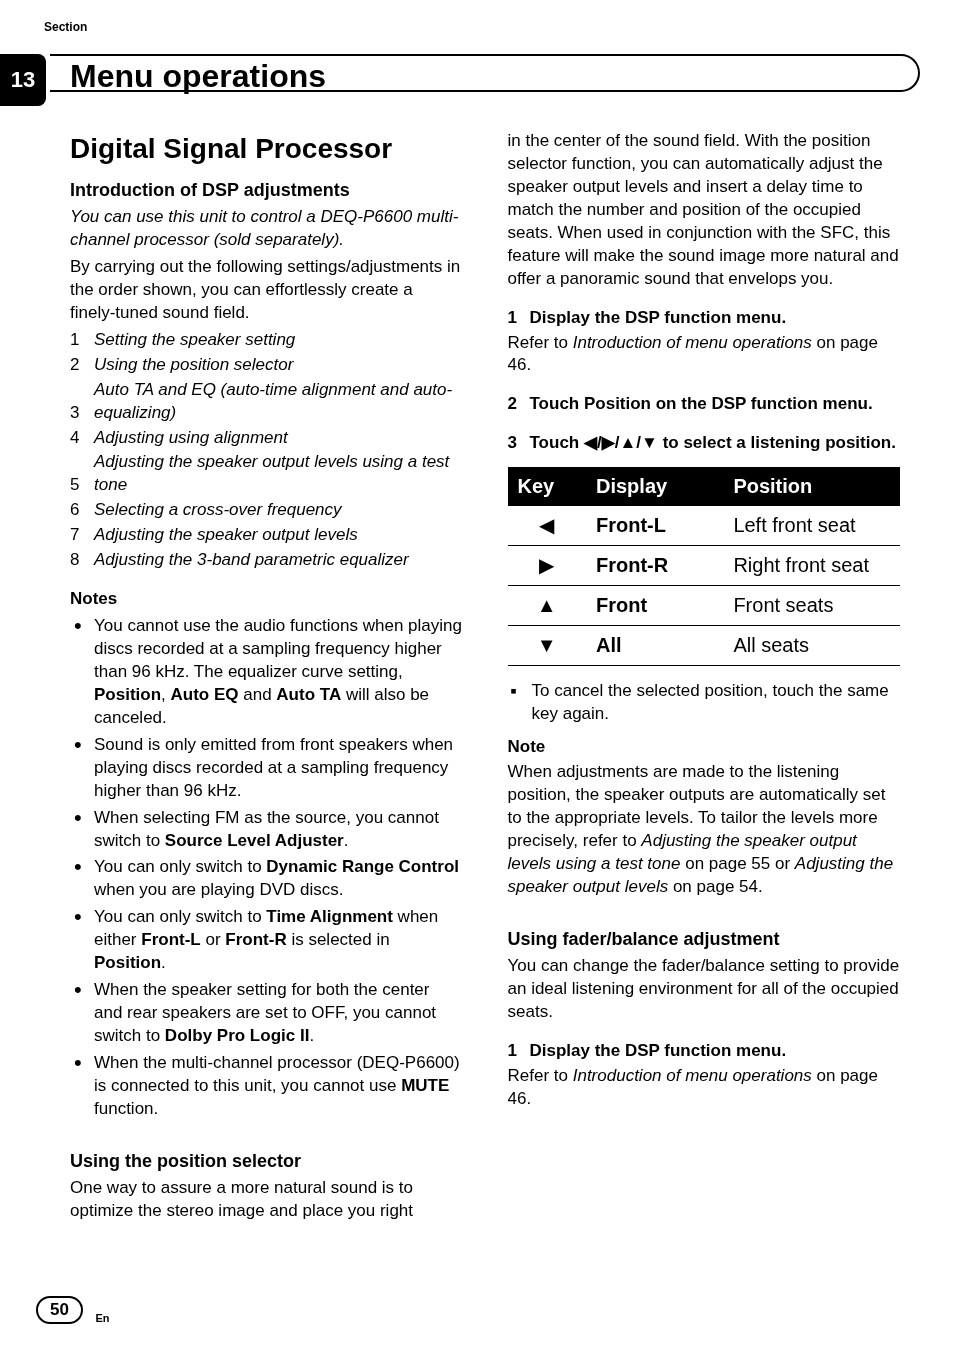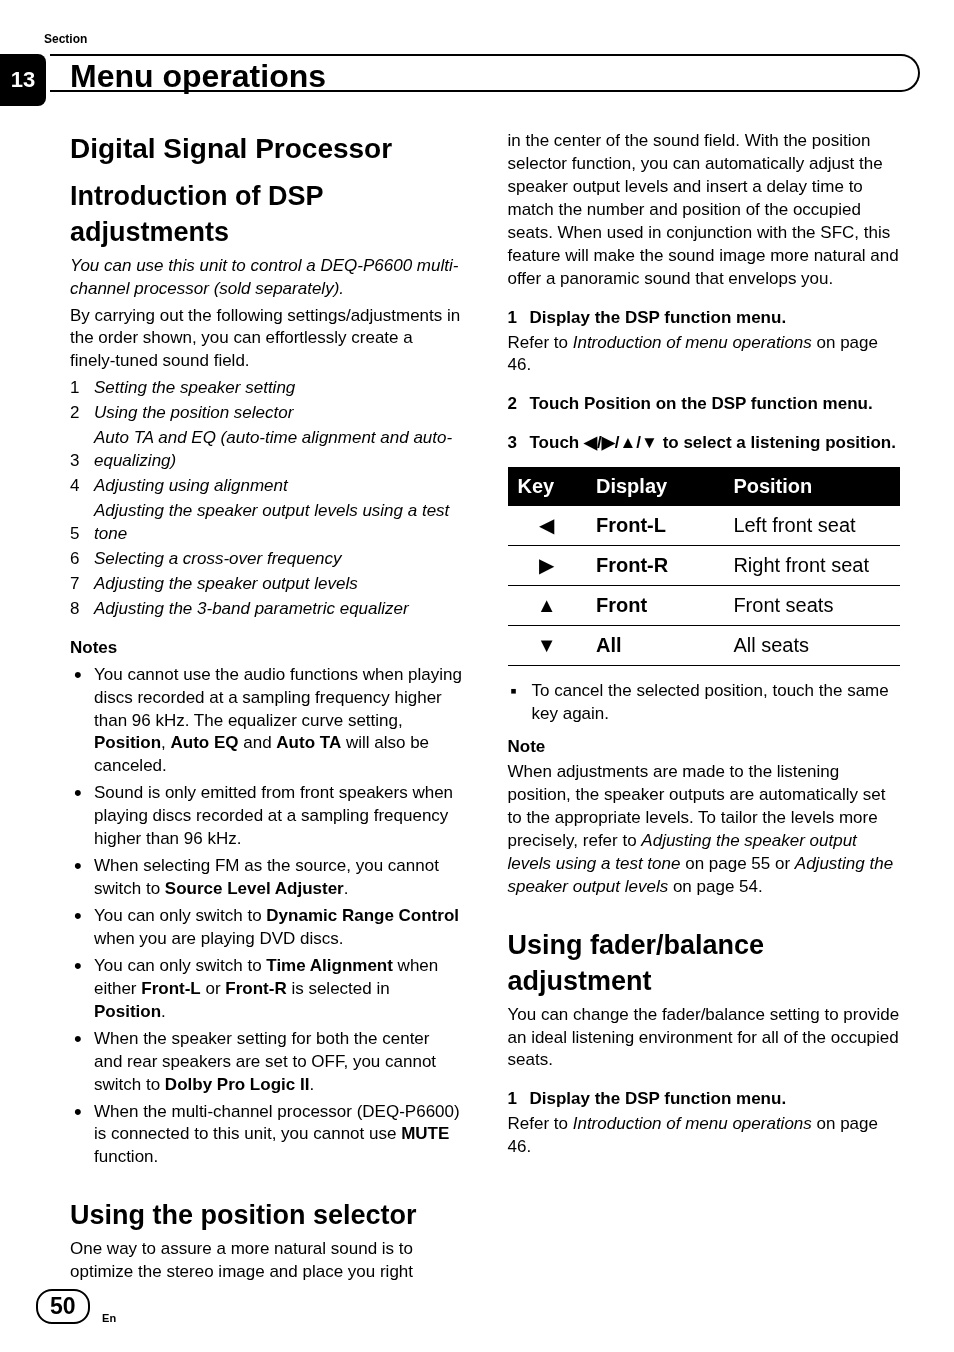--- a/index.html
+++ b/index.html
@@ -1,26 +1,26 @@
 <!DOCTYPE html>
 <html><head>
 <meta charset="utf-8">
 <style>
   * { box-sizing: border-box; margin: 0; padding: 0; }
   html, body { width: 954px; height: 1352px; background: #fff; font-family: Arial, Helvetica, sans-serif; color: #000; }
   .page { width: 954px; height: 1352px; position: relative; padding: 0; }
-  .section-header { position: absolute; top: 32px; left: 44px; font-size: 12px; font-weight: bold; }
+  .section-header { position: absolute; top: 20px; left: 44px; font-size: 12px; font-weight: bold; }
   .chapter-bar { position: absolute; top: 54px; left: 0; width: 920px; height: 40px; }
   .chapter-num { position: absolute; left: 0; top: 0; width: 46px; height: 52px; background: #000; color: #fff; font-size: 22px; font-weight: bold; display: flex; align-items: center; justify-content: center; border-top-right-radius: 8px; border-bottom-right-radius: 8px; }
   .chapter-title { position: absolute; left: 70px; top: 4px; font-size: 32px; font-weight: 900; }
   .chapter-rule-outer { position: absolute; left: 50px; top: 0; right: 0; height: 38px; border: 2px solid #000; border-left: none; border-top-right-radius: 24px; border-bottom-right-radius: 24px; border-right-width: 2px; }
   .columns { position: absolute; top: 130px; left: 70px; right: 54px; bottom: 80px; display: flex; gap: 45px; }
   .col { flex: 1; font-size: 17px; line-height: 1.35; }
   h1.h-main { font-size: 28px; font-weight: 900; margin-bottom: 6px; }
-  h2.h-sub { font-size: 27px; font-weight: 900; margin-bottom: 4px; margin-top: 10px; }
+  h2.h-sub { font-size: 18px; font-weight: 900; margin-bottom: 4px; margin-top: 10px; }
   .intro-italic { font-style: italic; }
   p { margin-bottom: 4px; }
   ol.numlist { list-style: none; counter-reset: item; margin-top: 2px; }
   ol.numlist > li { display: flex; gap: 10px; margin-bottom: 2px; align-items: flex-end; }
   ol.numlist > li::before { counter-increment: item; content: counter(item); min-width: 14px; }
   ol.numlist > li span { font-style: italic; }
   .notes-head { font-weight: bold; margin-top: 16px; margin-bottom: 4px; }
   ul.bullets { list-style: none; }
   ul.bullets > li { position: relative; padding-left: 24px; margin-bottom: 4px; }
   ul.bullets > li::before { content: "•"; position: absolute; left: 4px; top: 0; font-size: 22px; line-height: 1; }
@@ -29,21 +29,21 @@
   .step .n { display: inline-block; width: 22px; }
   table.keytable { width: 100%; border-collapse: collapse; margin: 12px 0 14px 0; font-size: 20px; }
   table.keytable th { background: #000; color: #fff; text-align: left; padding: 6px 10px; font-weight: bold; }
   table.keytable td { padding: 6px 10px; border-bottom: 1px solid #000; }
   table.keytable td.key { text-align: center; width: 20%; }
   table.keytable td.disp { font-weight: bold; width: 35%; }
   .sub-bullet { margin-left: 0; position: relative; padding-left: 24px; margin-bottom: 10px; }
   .sub-bullet::before { content: "■"; position: absolute; left: 2px; top: 3px; font-size: 12px; color: #000; transform: scale(0.8); }
   .note-head { font-weight: bold; margin-top: 10px; margin-bottom: 2px; }
   .pg-num-badge { position: absolute; left: 36px; bottom: 28px; }
-  .pg-num-badge .oval { border: 2px solid #000; border-radius: 16px; padding: 2px 12px; font-size: 23px; font-weight: bold; display: inline-block; }
+  .pg-num-badge .oval { border: 2px solid #000; border-radius: 16px; padding: 2px 12px; font-size: 17px; font-weight: bold; display: inline-block; }
   .pg-num-badge .en { font-size: 11px; font-weight: bold; vertical-align: bottom; margin-left: 8px; }
   .italic { font-style: italic; }
   .arrow { font-family: Arial, sans-serif; }
 </style>
 </head>
 <body>
 
 <div class="page">
 
   <div class="section-header">Section</div>

